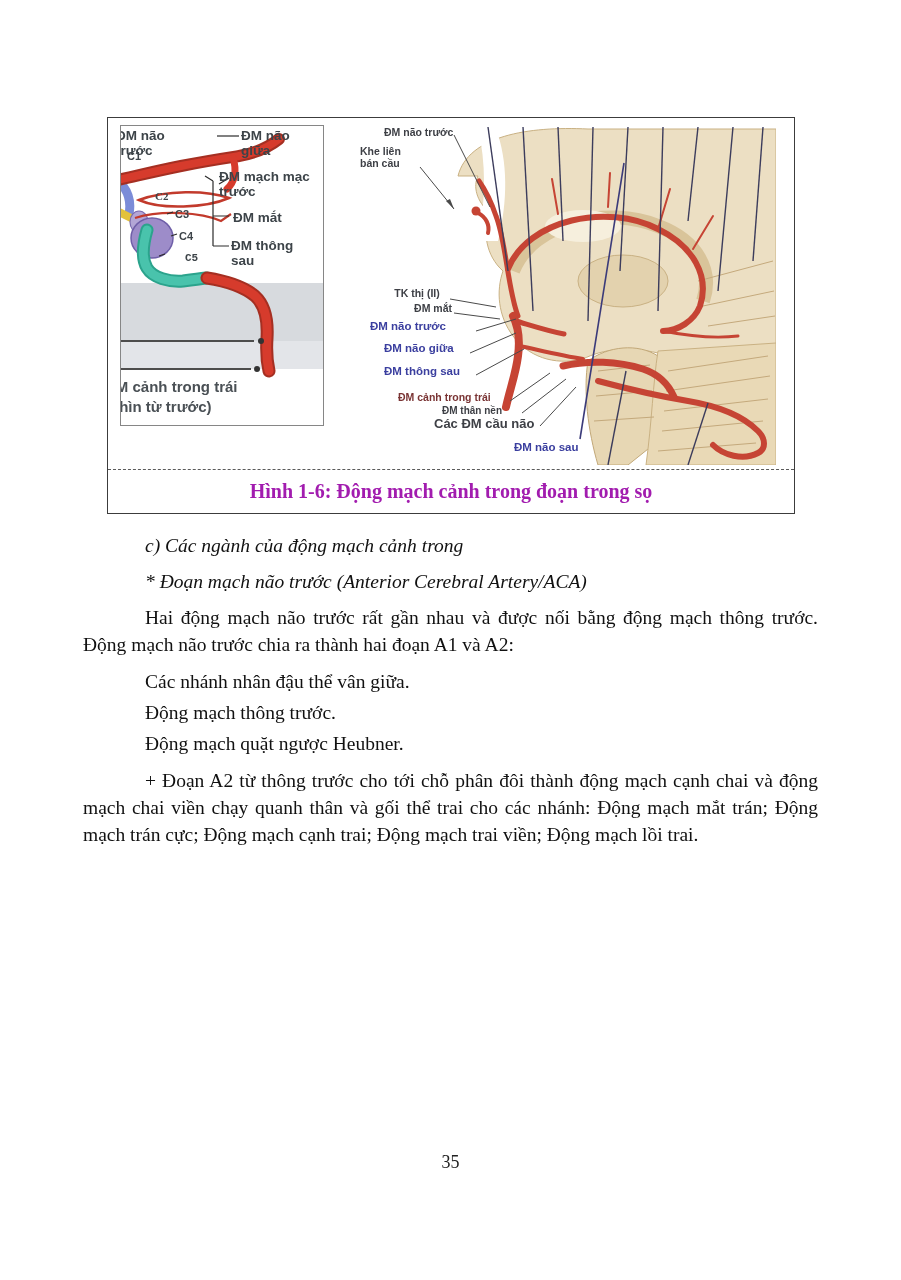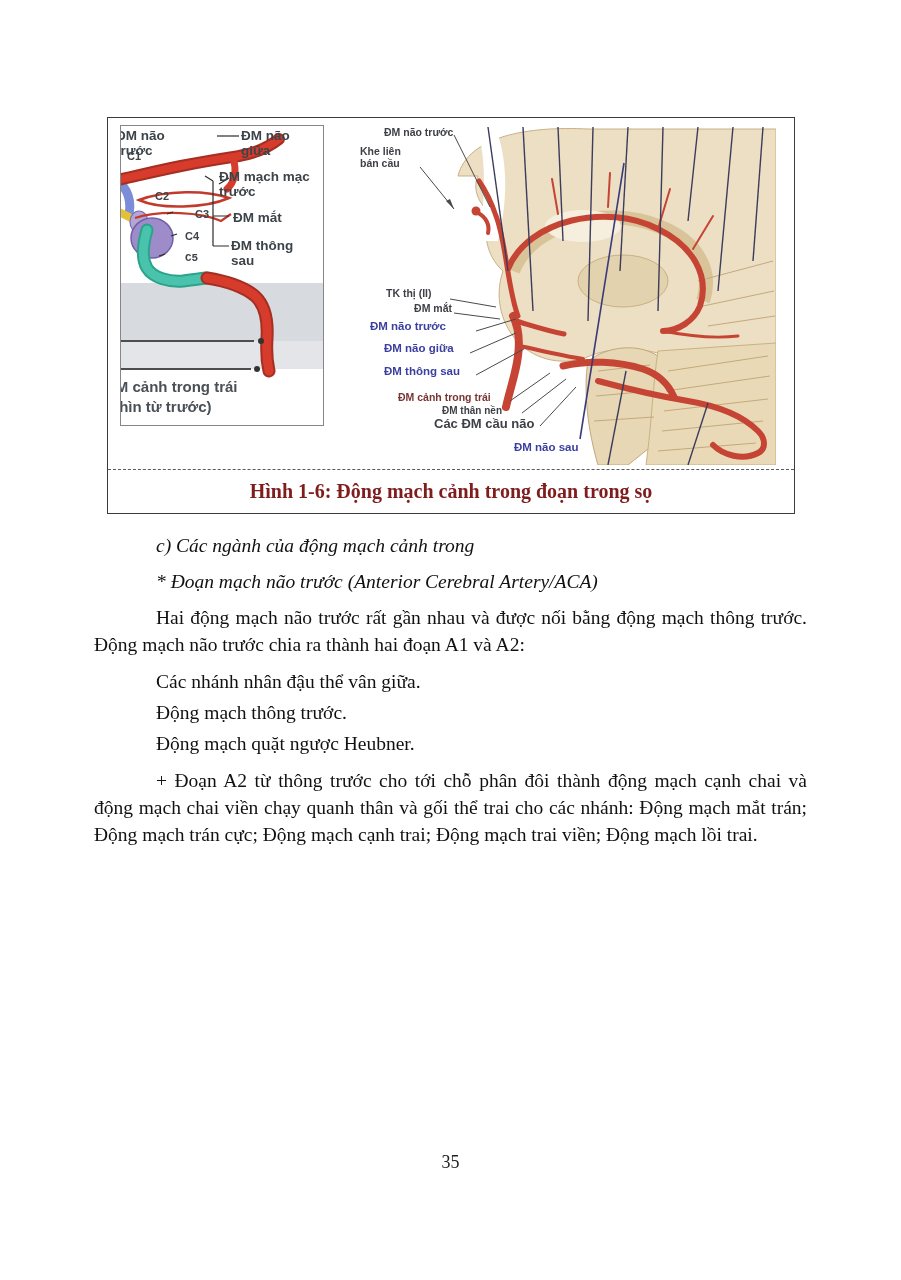--- a/index.html
+++ b/index.html
@@ -19,25 +19,25 @@
   .lp-bottom{position:absolute;font-family:"Liberation Sans",sans-serif;font-weight:bold;
              color:#4a5055;font-size:15px;white-space:nowrap;}
   .right-art{position:absolute;left:250px;top:3px;width:418px;height:344px;overflow:hidden;}
   .right-art svg{position:absolute;left:0;top:0;}
   .ra-label{position:absolute;font-family:"Liberation Sans",sans-serif;font-weight:bold;
             font-size:10.5px;line-height:1.15;color:#3e4046;}
   .ra-blue{color:#3b3f9f;font-size:11.5px;}
   .ra-maroon{color:#7a3434;}
   .caption-row{position:absolute;left:0;right:0;bottom:0;height:43px;border-top:1px dashed #5a5a5a;
                display:flex;align-items:center;justify-content:center;}
-  .caption-text{font-family:"Liberation Serif",serif;font-weight:bold;font-size:20px;color:#7f1d1d;}
+  .caption-text{font-family:"Liberation Serif",serif;font-weight:bold;font-size:20px;color:#a21caf;}
   
   .text-body{position:absolute;left:78px;top:532px;width:745px;text-align:justify;
              font-size:19.5px;line-height:1.385;}
-  .text-body p{margin:0 16px 10px;text-indent:62px;}
+  .text-body p{margin:0 5px 10px;text-indent:62px;}
   .text-body p.tight{margin-bottom:4px;}
   .text-body p.head{font-style:italic;margin-bottom:9px;}
   .page-number{position:absolute;left:0;right:0;top:1152px;text-align:center;
                font-size:18px;color:#222;}
 </style>
 </head>
 <body>
 
 <div class="page">
 
@@ -73,24 +73,24 @@
 
           <path d="M96 10 L 118 10" stroke="#2c2c2c" stroke-width="1.2"></path>
           <path d="M98 58 L 108 52" stroke="#2c2c2c" stroke-width="1.2"></path>
           <path d="M92 55 L 92 120 M92 55 L 84 50 M92 90 L 108 90 M92 120 L 108 120" stroke="#2c2c2c" stroke-width="1.2" fill="none"></path>
           <path d="M46 88 L 52 86 M50 110 L 56 108 M38 130 L 44 128" stroke="#2c2c2c" stroke-width="1.2"></path>
         </svg>
         <span class="lp-label" style="left:-5px;top:2px;width:82px;">ĐM não trước</span>
         <span class="lp-label" style="left:120px;top:2px;width:76px;">ĐM não giữa</span>
         <span class="lp-c" style="left:6px;top:24px;">C1</span>
         <span class="lp-label" style="left:98px;top:43px;width:94px;">ĐM mạch mạc trước</span>
-        <span class="lp-c" style="left:34px;top:64px;">C2</span>
-        <span class="lp-c" style="left:54px;top:82px;margin-left:20px;">C3</span>
+        <span class="lp-c" style="left:34px;top:64px;font-family:Liberation Serif, serif;">C2</span>
+        <span class="lp-c" style="left:54px;top:82px;">C3</span>
         <span class="lp-label" style="left:112px;top:84px;">ĐM mắt</span>
-        <span class="lp-c" style="left:64px;top:104px;">C4</span>
+        <span class="lp-c" style="left:58px;top:104px;">C4</span>
         <span class="lp-label" style="left:110px;top:112px;width:80px;">ĐM thông sau</span>
         <span class="lp-c" style="left:64px;top:126px;font-family:Liberation Mono, monospace;">C5</span>
         <span class="lp-bottom" style="left:-16px;top:252px;">ĐM cảnh trong trái</span>
         <span class="lp-bottom" style="left:-16px;top:272px;">(nhìn từ trước)</span>
       </div>
 
       <div class="right-art">
         <svg width="418" height="344" viewBox="0 0 418 344">
 
           <path d="M100 55 C 110 15, 170 5, 230 8 L 418 8 L 418 240 C 370 248, 330 240, 300 232
@@ -154,21 +154,21 @@
             <path d="M112 232 L 158 212"></path>
             <path d="M118 254 L 166 228"></path>
             <path d="M152 280 L 192 252"></path>
             <path d="M164 292 L 208 258"></path>
             <path d="M182 305 L 218 266"></path>
           </g>
           <polygon points="96,88 88,80 92,78" fill="#4a4a4a"></polygon>
         </svg>
         <span class="ra-label" style="left:26px;top:5px;">ĐM não trước</span>
         <span class="ra-label" style="left:2px;top:24px;width:60px;">Khe liên bán cầu</span>
-        <span class="ra-label" style="left:28px;top:166px;width:62px;text-align:left;">TK thị (II)</span>
+        <span class="ra-label" style="left:28px;top:166px;width:62px;text-align:center;">TK thị (II)</span>
         <span class="ra-label" style="left:42px;top:181px;width:52px;text-align:right;">ĐM mắt</span>
         <span class="ra-label ra-blue" style="left:12px;top:199px;">ĐM não trước</span>
         <span class="ra-label ra-blue" style="left:26px;top:221px;">ĐM não giữa</span>
         <span class="ra-label ra-blue" style="left:26px;top:244px;">ĐM thông sau</span>
         <span class="ra-label ra-maroon" style="left:40px;top:270px;">ĐM cảnh trong trái</span>
         <span class="ra-label" style="left:84px;top:284px;font-size:10px;text-align:center;">ĐM thân nền</span>
         <span class="ra-label" style="left:76px;top:296px;font-size:13px;">Các ĐM cầu não</span>
         <span class="ra-label ra-blue" style="left:156px;top:320px;">ĐM não sau</span>
       </div>
     </div>

